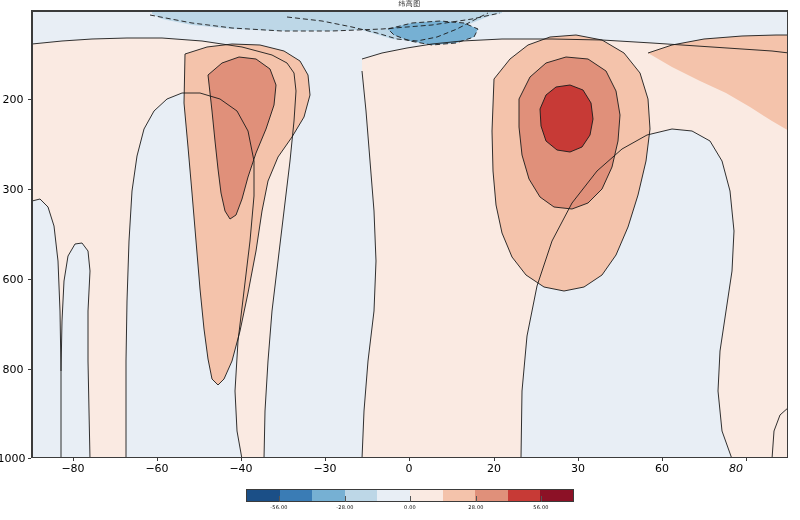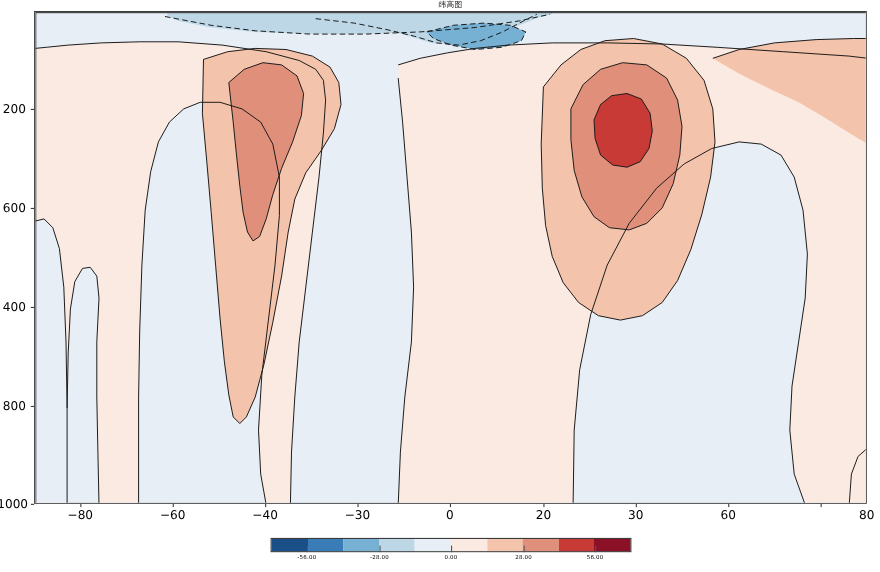--- a/index.html
+++ b/index.html
@@ -155,40 +155,40 @@
           <path d="M356,18 L380,12 L408,10 L432,12 L446,18 L442,26 L424,32
                    L400,34 L378,30 L362,24 Z"></path>
         </g>
 
       </g>
       <rect x="0.5" y="0.5" width="756" height="447" fill="none" stroke="#3b3b3b" stroke-width="1"></rect>
     </svg>
   </div>
 
   <div class="ylab" style="left:0px;top:99px;">200</div>
-  <div class="ylab" style="left:0px;top:189px;">600</div>
-  <div class="ylab" style="left:0px;top:279px;">400</div>
+  <div class="ylab" style="left:0px;top:189px;">300</div>
+  <div class="ylab" style="left:0px;top:279px;">600</div>
   <div class="ylab" style="left:0px;top:369px;">800</div>
   <div class="ylab" style="left:-3px;top:458px;width:29px;">1000</div>
 
   <div class="tickmark" style="left:28px;top:99px;width:3px;height:1px;"></div>
   <div class="tickmark" style="left:28px;top:189px;width:3px;height:1px;"></div>
   <div class="tickmark" style="left:28px;top:279px;width:3px;height:1px;"></div>
   <div class="tickmark" style="left:28px;top:369px;width:3px;height:1px;"></div>
   <div class="tickmark" style="left:28px;top:458px;width:3px;height:1px;"></div>
 
   <div class="xlab" style="left:73px;">−80</div>
   <div class="xlab" style="left:157px;">−60</div>
   <div class="xlab" style="left:241px;">−40</div>
   <div class="xlab" style="left:325px;">−30</div>
   <div class="xlab" style="left:409px;">0</div>
   <div class="xlab" style="left:494px;">20</div>
   <div class="xlab" style="left:578px;">30</div>
   <div class="xlab" style="left:662px;">60</div>
-  <div class="xlab" style="left:788px;">80</div>
+  <div class="xlab" style="left:736px;font-style:italic;">80</div>
 
   <div class="tickmark" style="left:73px;top:458px;width:1px;height:3px;"></div>
   <div class="tickmark" style="left:157px;top:458px;width:1px;height:3px;"></div>
   <div class="tickmark" style="left:241px;top:458px;width:1px;height:3px;"></div>
   <div class="tickmark" style="left:325px;top:458px;width:1px;height:3px;"></div>
   <div class="tickmark" style="left:409px;top:458px;width:1px;height:3px;"></div>
   <div class="tickmark" style="left:494px;top:458px;width:1px;height:3px;"></div>
   <div class="tickmark" style="left:578px;top:458px;width:1px;height:3px;"></div>
   <div class="tickmark" style="left:662px;top:458px;width:1px;height:3px;"></div>
   <div class="tickmark" style="left:746px;top:458px;width:1px;height:3px;"></div>

